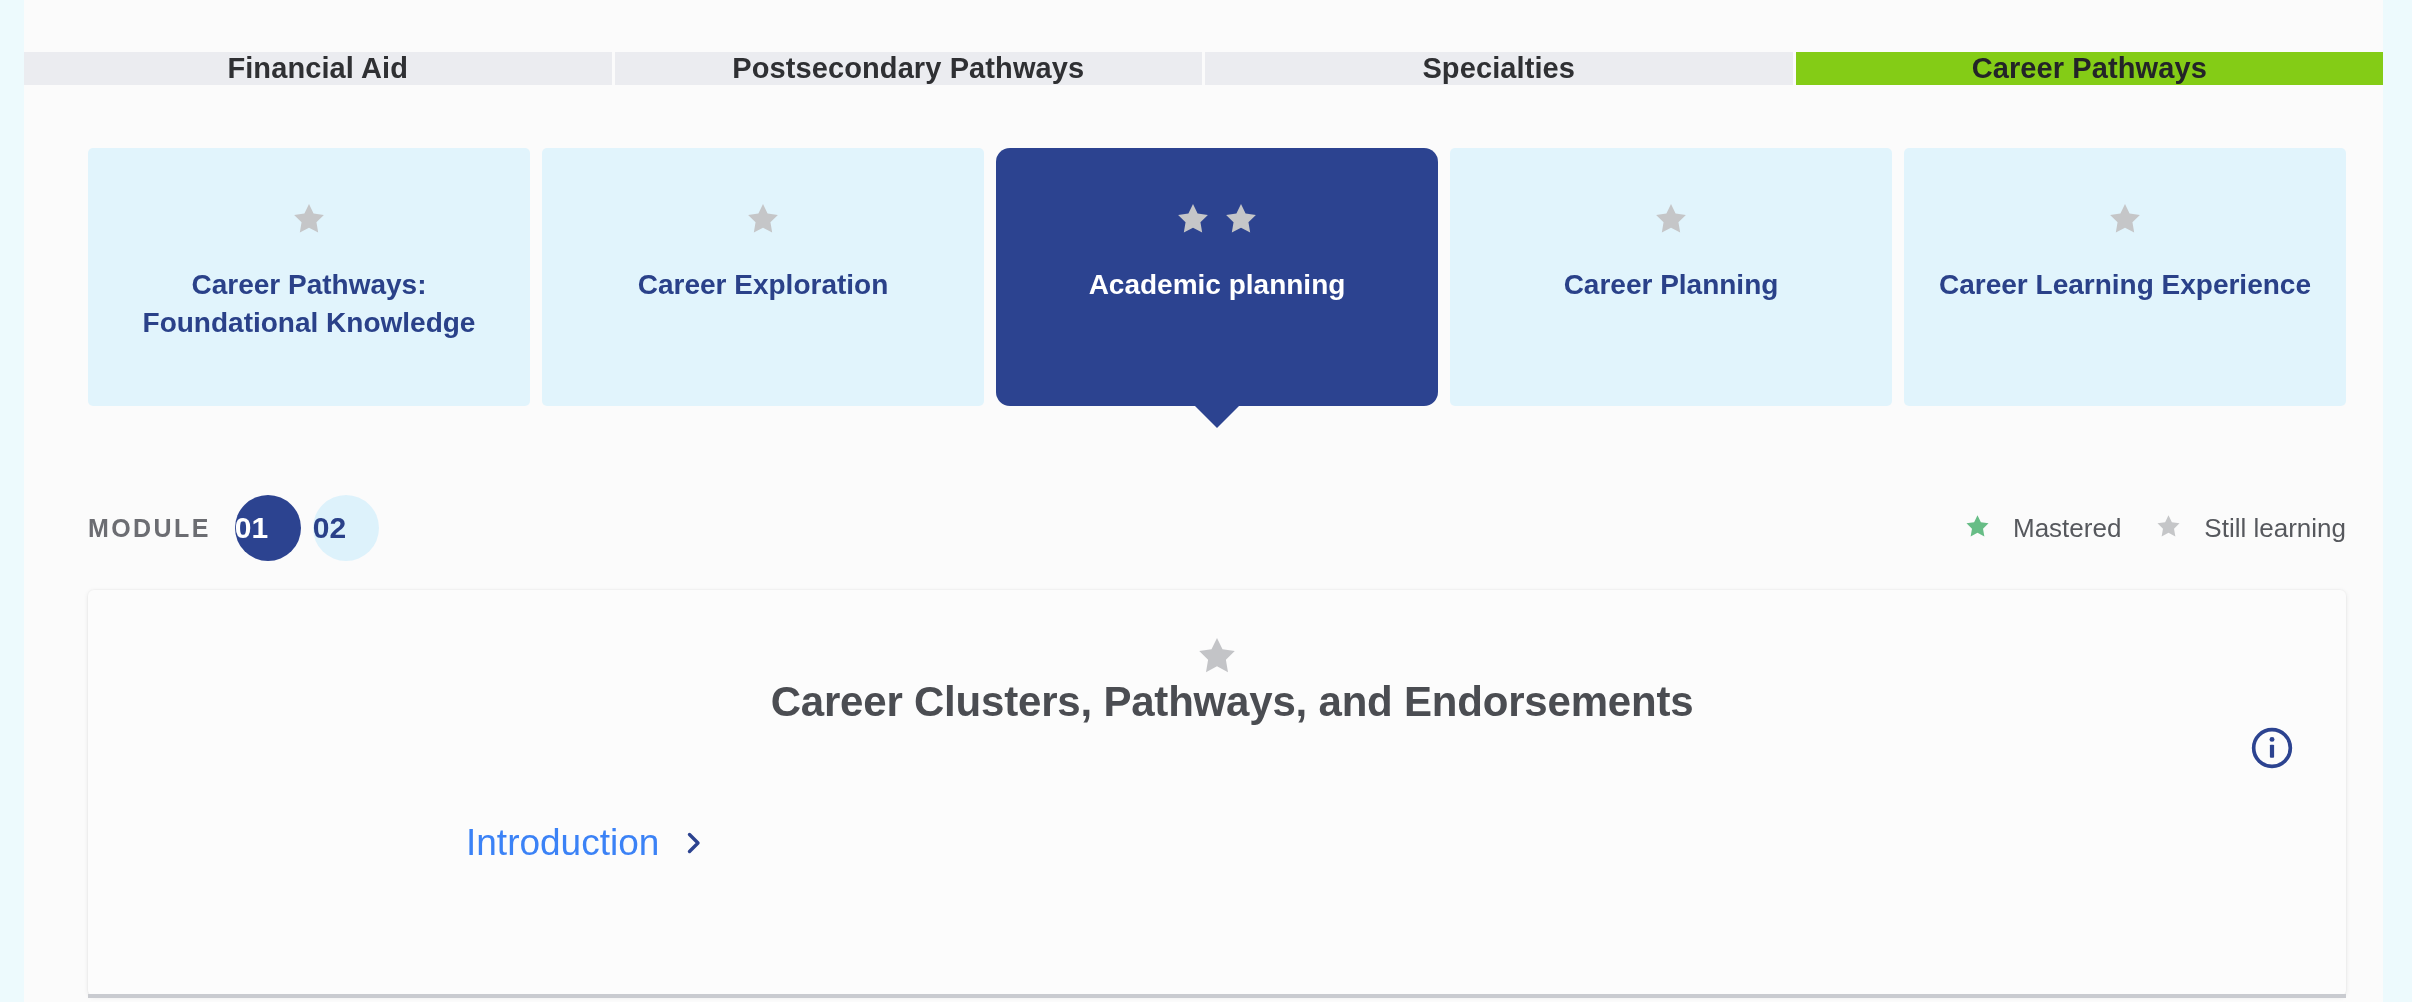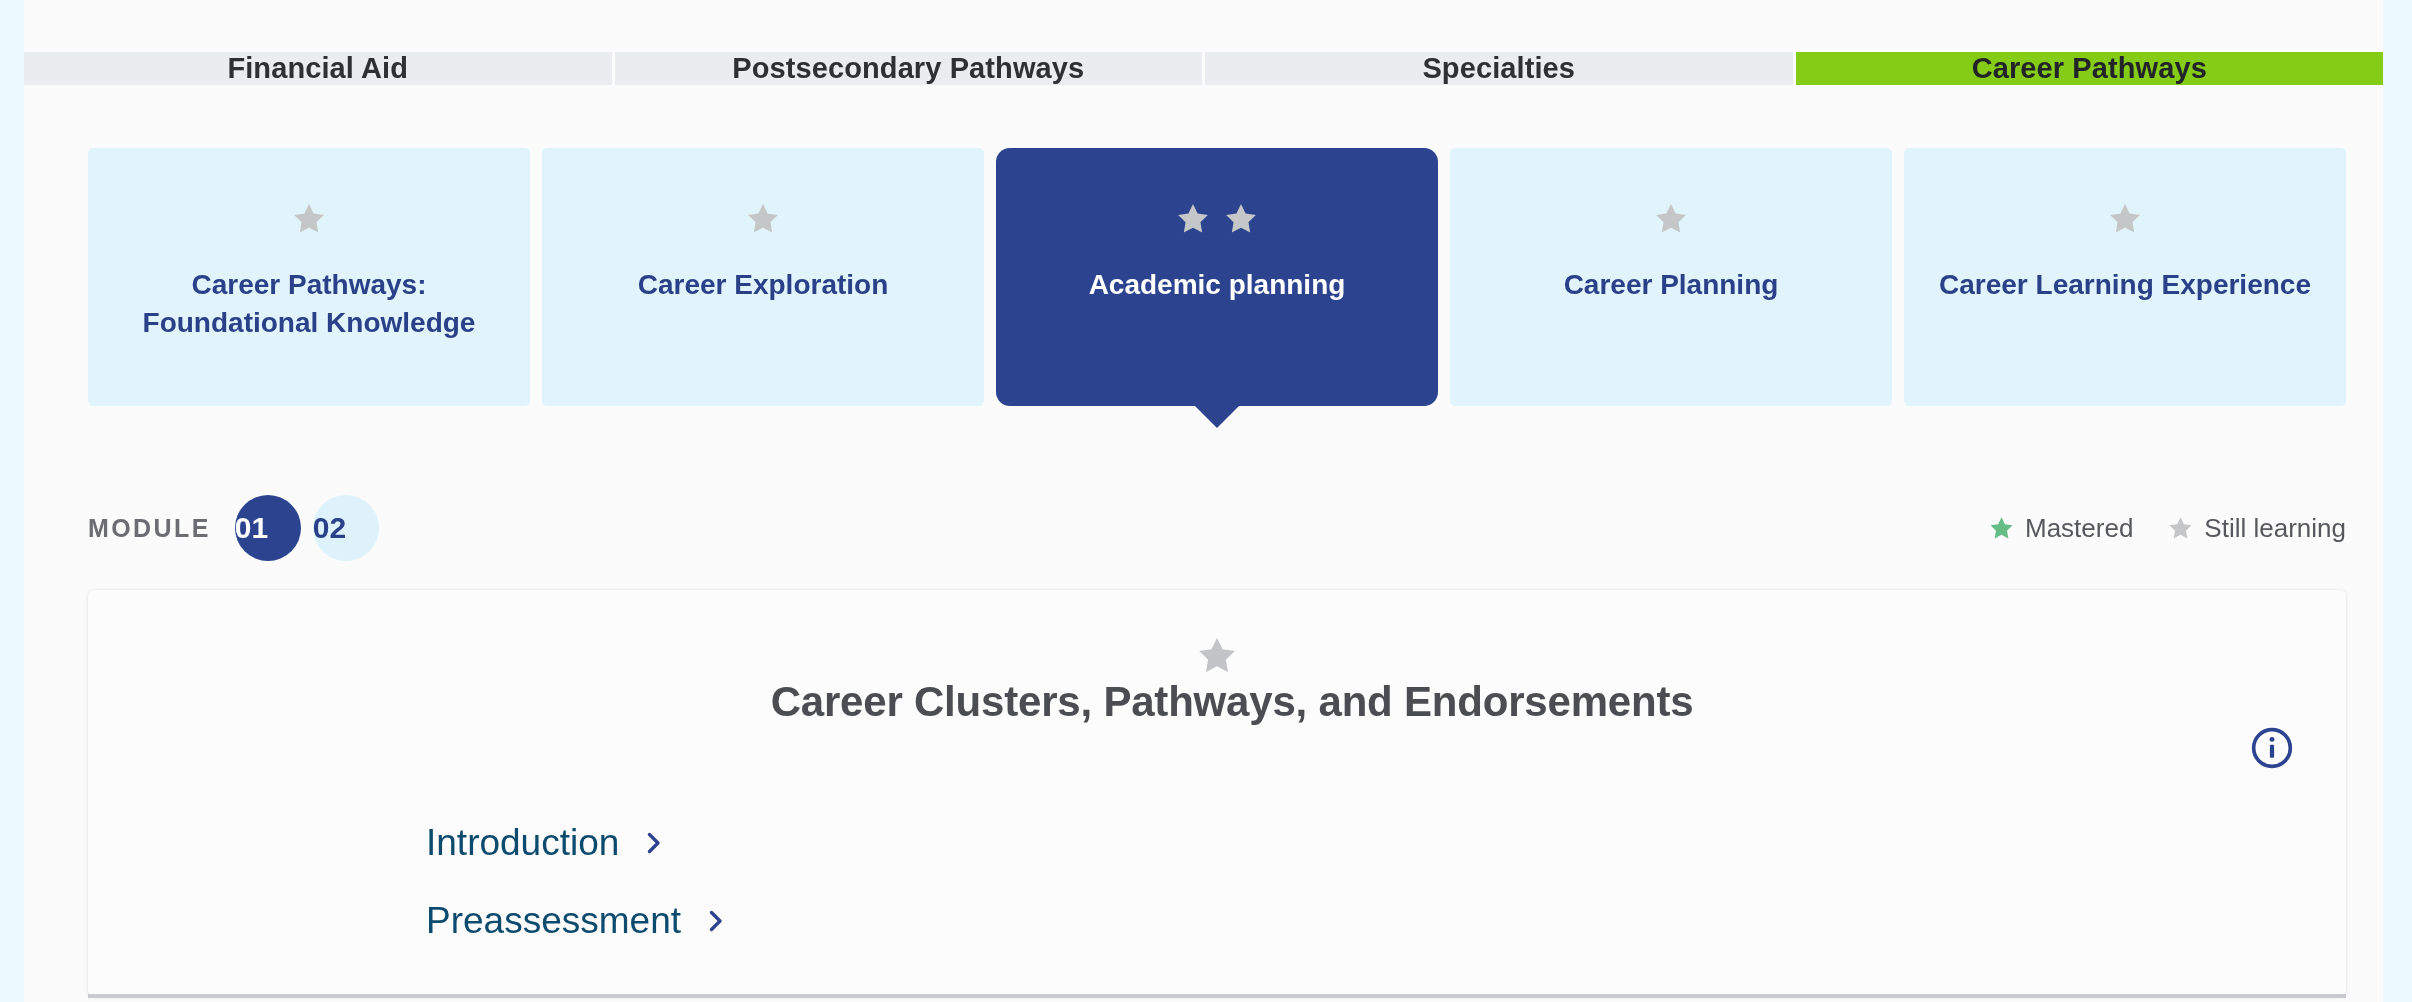--- a/index.html
+++ b/index.html
@@ -170,22 +170,22 @@
   .mod-circle.off { background: #ddf2fb; color: #2a4189; }
 
   .legend {
     margin-left: auto;
     display: flex;
     align-items: center;
     gap: 34px;
   }
   .legend-item {
     display: flex;
-    align-items: center;
-    gap: 10px;
+    align-items: flex-start;
+    gap: 22px;
     font-size: 26px;
     color: #56585d;
   }
   .legend-item .lstar { width: 27px; height: 27px; display: block; }
 
   
   .content-card {
     position: absolute;
     left: 64px;
     top: 590px;
@@ -229,22 +229,23 @@
     display: flex;
     align-items: center;
     padding: 0 0 0 338px;
     height: 78px;
     cursor: pointer;
     user-select: none;
   }
 
   .cc-item .itext {
     font-size: 37px;
-    color: #0c4a6e;
+    color: #3b82f6;
     font-weight: 400;
+    margin-left: 40px;
   }
 
   .cc-item .chev {
     margin-left: 22px;
     width: 24px;
     height: 24px;
     display: block;
   }
 
   .bottom-rule {
@@ -369,25 +370,19 @@
         </svg>
       </div>
 
       <div class="cc-list">
         <div class="cc-item">
           <span class="itext">Introduction</span>
           <svg class="chev" viewBox="0 0 24 24">
             <path d="M8.5 3.5L17 12l-8.5 8.5" fill="none" stroke="#2c4390" stroke-width="3.4" stroke-linecap="round" stroke-linejoin="round"></path>
           </svg>
         </div>
-        <div class="cc-item">
-          <span class="itext">Preassessment</span>
-          <svg class="chev" viewBox="0 0 24 24">
-            <path d="M8.5 3.5L17 12l-8.5 8.5" fill="none" stroke="#2c4390" stroke-width="3.4" stroke-linecap="round" stroke-linejoin="round"></path>
-          </svg>
-        </div>
       </div>
     </div>
 
     <div class="bottom-rule"></div>
 
   </div>
 </div>
 
 </body></html>

